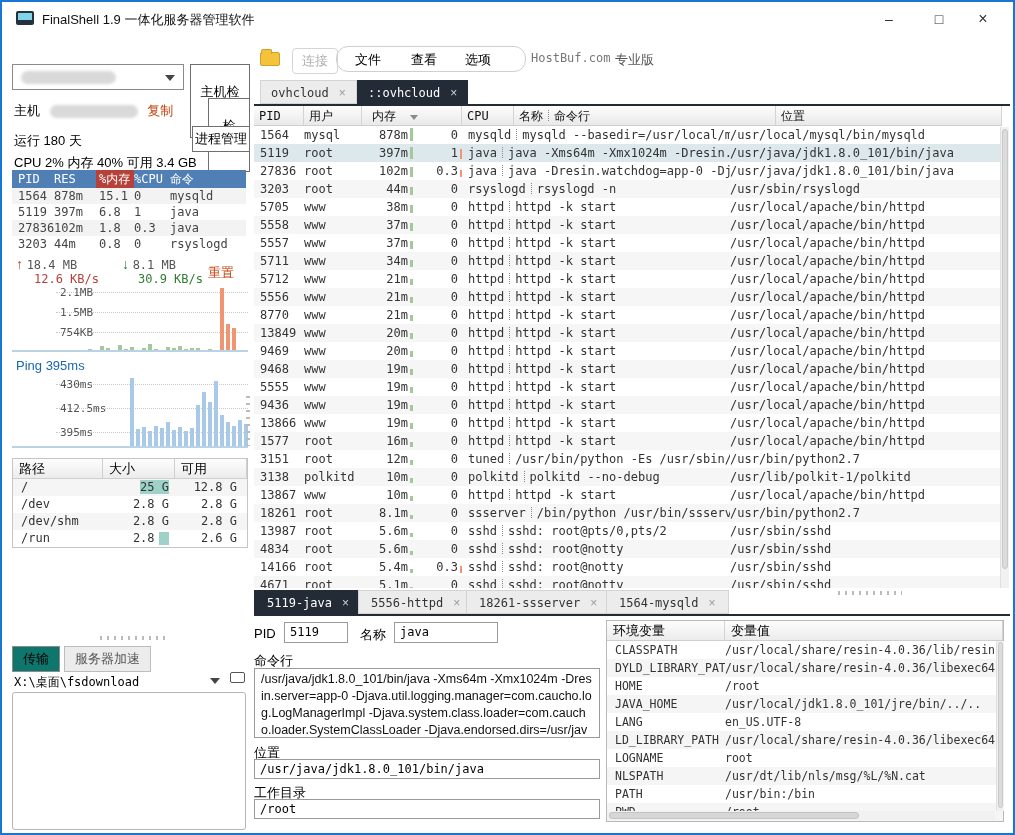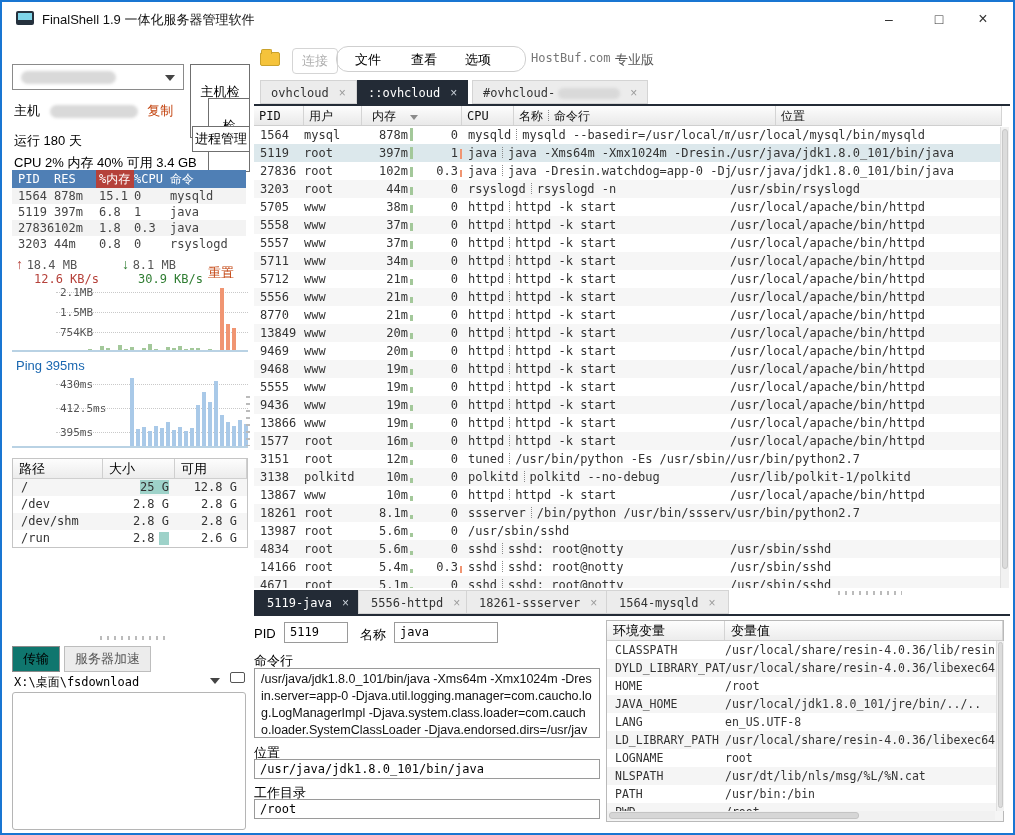--- a/index.html
+++ b/index.html
@@ -322,21 +322,20 @@
     <span class="tb-btn" style="left:92px;">文件</span>
     <span class="tb-btn" style="left:148px;">查看</span>
     <span class="tb-btn" style="left:202px;">选项</span>
     <span class="tb-btn mono" style="left:268px; font-size:12px; color:#777;">HostBuf.com</span>
     <span class="tb-btn" style="left:352px; color:#555;">专业版</span>
   </div>
 
   <div id="ses-tabs" class="abs" style="left:252px; top:78px; width:756px; height:24px;">
       <div class="ses-tab" style="left: 6px;"><span class="mono">ovhcloud</span><span class="x">×</span></div>
       <div class="ses-tab active" style="left: 103px;"><span class="mono">::ovhcloud</span><span class="x">×</span></div>
-      <div class="ses-tab" style="left: 218px;"><span class="mono">#ovhcloud-</span><span class="blur-blob" style="width: 62px; height: 11px; margin-left: 3px;"></span><span class="x">×</span></div>
     </div>
   <div id="ses-underline"></div>
 
   <div id="proc" class="mono">
     <div class="p-hdr">
       <div class="pc-pid">PID</div>
       <div class="pc-user">用户</div>
       <div style="width:100px; border-right:1px solid #d4d4d4;"><span style="padding-left:5px;">内存</span><span class="sort-caret"></span></div>
       <div style="width:52px; border-right:1px solid #d4d4d4; padding-left:5px;">CPU</div>
       <div class="pc-name"><span>名称</span><span class="dotsep"></span><span>命令行</span></div>
@@ -613,20 +612,21 @@
         </div>
         <div class="p-row">
           <div class="pc-pid">13987</div>
           <div class="pc-user">root</div>
           <div class="pc-mem">5.6m</div>
           <div class="pc-membar">
             <div class="vbar" style="background: rgb(163, 200, 154); height: 4px;"></div>
           </div>
           <div class="pc-cpu">0</div>
           <div class="pc-cpubar"></div>
+          <div class="pc-name"><span>sshd</span><span class="dotsep"></span><span>sshd: root@pts/0,pts/2</span></div>
           <div class="pc-loc">/usr/sbin/sshd</div>
         </div>
         <div class="p-row">
           <div class="pc-pid">4834</div>
           <div class="pc-user">root</div>
           <div class="pc-mem">5.6m</div>
           <div class="pc-membar">
             <div class="vbar" style="background: rgb(163, 200, 154); height: 4px;"></div>
           </div>
           <div class="pc-cpu">0</div>

